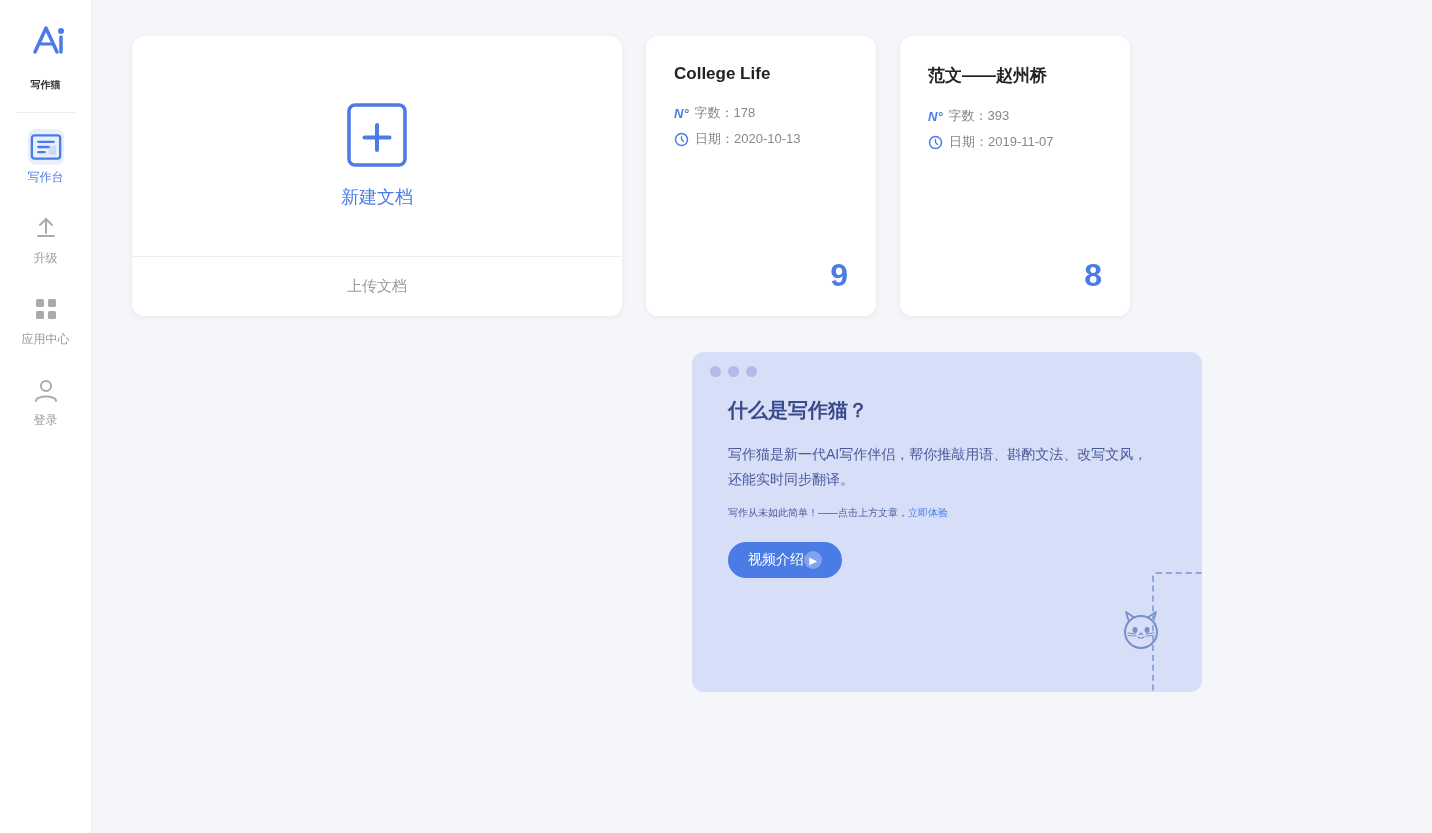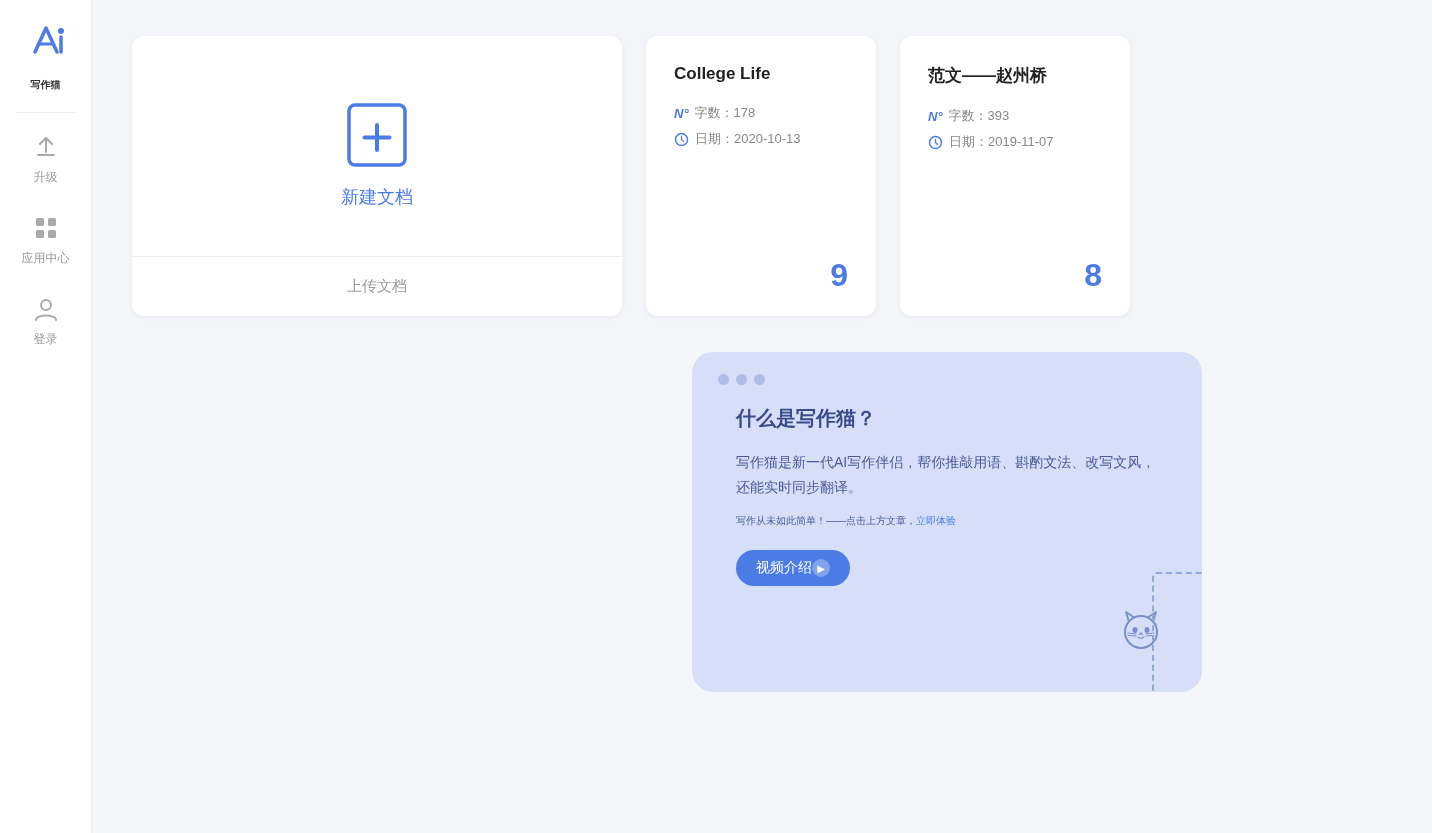--- a/index.html
+++ b/index.html
@@ -170,25 +170,25 @@
       text-align: right;
       font-size: 32px;
       font-weight: 700;
       color: #4B7BE5;
       padding-top: 30px;
     }
 
     
     .promo-panel {
       background: #d6dff7;
-      border-radius: 21px;
+      border-radius: 12px;
       margin-left: 560px;
       width: 510px;
       min-height: 340px;
-      padding: 8px;
+      padding: 0;
       position: relative;
       overflow: hidden;
     }
     .promo-dots {
       display: flex;
       gap: 7px;
       padding: 14px 18px 10px;
     }
     .promo-dot {
       width: 11px;
@@ -284,20 +284,32 @@
       <path d="M16 26 L30 26" stroke="#4B7BE5" stroke-width="3" stroke-linecap="round"></path>
 
       <circle cx="38" cy="13" r="3" fill="#4B7BE5"></circle>
 
       <path d="M38 19 L38 34" stroke="#4B7BE5" stroke-width="3.5" stroke-linecap="round"></path>
     </svg>
     <span class="logo-text">写作猫</span>
   </div>
   <div class="sidebar-divider"></div>
 
+  <div class="sidebar-item active">
+    <div class="icon-wrap">
+      <svg class="write-icon-svg" viewBox="0 0 28 28" fill="none">
+        <rect x="3" y="5" width="22" height="18" rx="2" stroke="#4B7BE5" stroke-width="1.8" fill="none"></rect>
+        <path d="M8 10 L20 10" stroke="#4B7BE5" stroke-width="1.8" stroke-linecap="round"></path>
+        <path d="M8 14 L16 14" stroke="#4B7BE5" stroke-width="1.8" stroke-linecap="round"></path>
+        <path d="M8 18 L13 18" stroke="#4B7BE5" stroke-width="1.8" stroke-linecap="round"></path>
+        <rect x="16" y="13" width="6" height="7" rx="1" fill="#4B7BE5" opacity="0.18"></rect>
+      </svg>
+    </div>
+    <span class="item-label">写作台</span>
+  </div>
 
   <div class="sidebar-item">
     <div class="icon-wrap">
       <svg width="26" height="26" viewBox="0 0 26 26" fill="none">
         <path d="M13 4 L13 18" stroke="#aaa" stroke-width="2" stroke-linecap="round"></path>
         <path d="M7 10 L13 4 L19 10" stroke="#aaa" stroke-width="2" stroke-linecap="round" stroke-linejoin="round" fill="none"></path>
         <path d="M5 21 L21 21" stroke="#aaa" stroke-width="2" stroke-linecap="round"></path>
       </svg>
     </div>
     <span class="item-label">升级</span>

